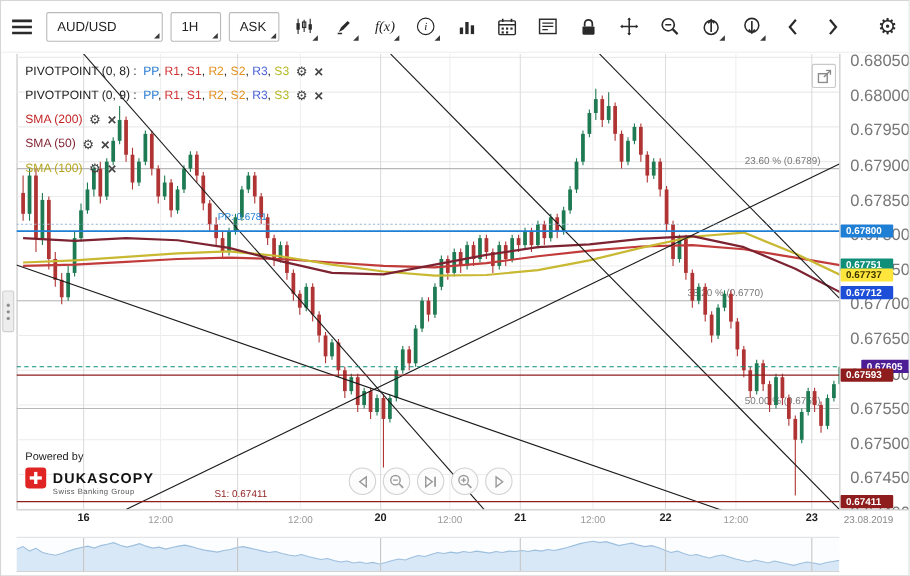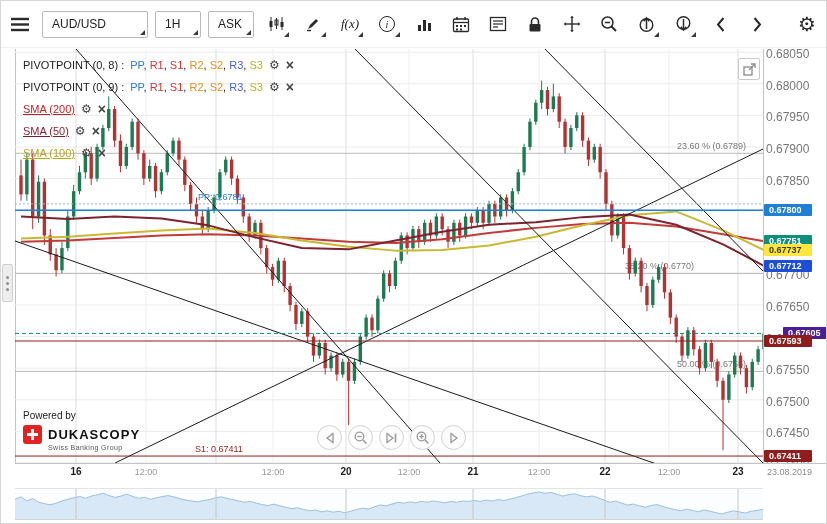--- a/index.html
+++ b/index.html
@@ -22,36 +22,36 @@
              align-items:center;justify-content:center;font-family:"Liberation Serif",serif;
              font-style:italic;font-size:10px;color:#222;box-sizing:border-box;}
   .gear-glyph{font-family:"DejaVu Sans",sans-serif;color:#2a2a2a;}
   .tb-gear{font-size:20px;margin-left:auto;}
 
   
   .vline{position:absolute;width:1px;background:#c3c3c3;}
   .hline-x{position:absolute;height:1px;background:#c3c3c3;}
   #plot-wrap{position:absolute;left:14px;top:48px;width:748px;height:414px;cursor:crosshair;}
   .price-axis{position:absolute;left:763px;top:48px;width:63px;height:414px;overflow:hidden;font-size:9px;}
-  .axlbl{position:absolute;left:2px;font-size:12px;color:#777;}
+  .axlbl{position:absolute;left:9px;font-size:15px;color:#777;}
   .marker{position:absolute;left:0;min-width:40px;padding:1px 3px 1px 5px;font-size:9px;
           line-height:10px;font-weight:bold;border-radius:1px;}
   .time-axis{position:absolute;left:14px;top:463px;width:748px;height:16px;}
   .tlbl{position:absolute;top:3px;font-size:9px;color:#999;transform:translateX(-50%);white-space:nowrap;}
   .tlbl.major{color:#1d1d1d;font-weight:bold;font-size:10px;top:2px;text-align:center;}
   .date-label{position:absolute;left:766px;top:466px;font-size:9px;color:#8a8a8a;}
 
   
   .legend{position:absolute;left:22px;top:53px;z-index:5;}
   .lg-title{font-size:11px;font-weight:bold;color:#1c1c1c;margin-bottom:9px;}
   .lg-row{display:flex;align-items:center;gap:6px;height:22px;font-size:11px;color:#1c1c1c;white-space:nowrap;}
   .lg-tokens span{font-weight:normal;}
   .lg-mini{font-size:12px;color:#444;cursor:pointer;line-height:12px;}
   .lg-close{font-size:14px;color:#444;cursor:pointer;line-height:12px;font-weight:bold;}
-  .sma-label{font-weight:normal;text-decoration:underline;}
+  .sma-label{font-weight:normal;}
 
   
   .popout{position:absolute;left:737px;top:57px;width:22px;height:22px;border:1px solid #c9c9c9;
           border-radius:2px;background:#fff;display:flex;align-items:center;justify-content:center;padding:0;cursor:pointer;z-index:6;}
   .panel-handle{position:absolute;left:1px;top:263px;width:9px;height:36px;background:#ededed;
                 border:1px solid #cfcfcf;border-radius:2px;display:flex;flex-direction:column;
                 align-items:center;justify-content:center;gap:3px;cursor:pointer;z-index:6;}
   .panel-handle i{width:3px;height:3px;border-radius:50%;background:#8f8f8f;}
   .playback{position:absolute;left:316px;top:424px;display:flex;gap:6px;z-index:6;}
   .pb{width:25px;height:25px;border-radius:50%;border:1px solid #d2d2d2;background:#fcfcfc;

